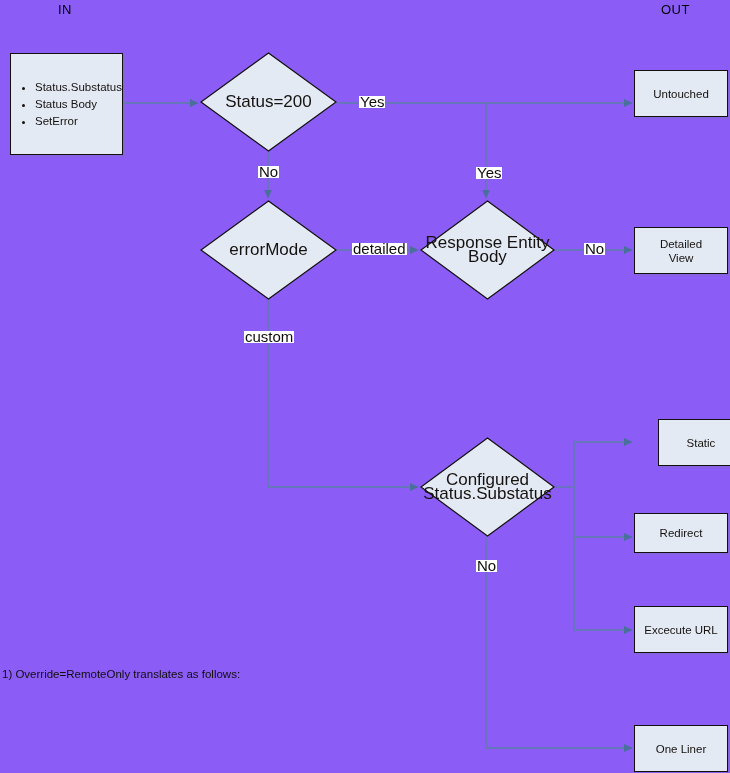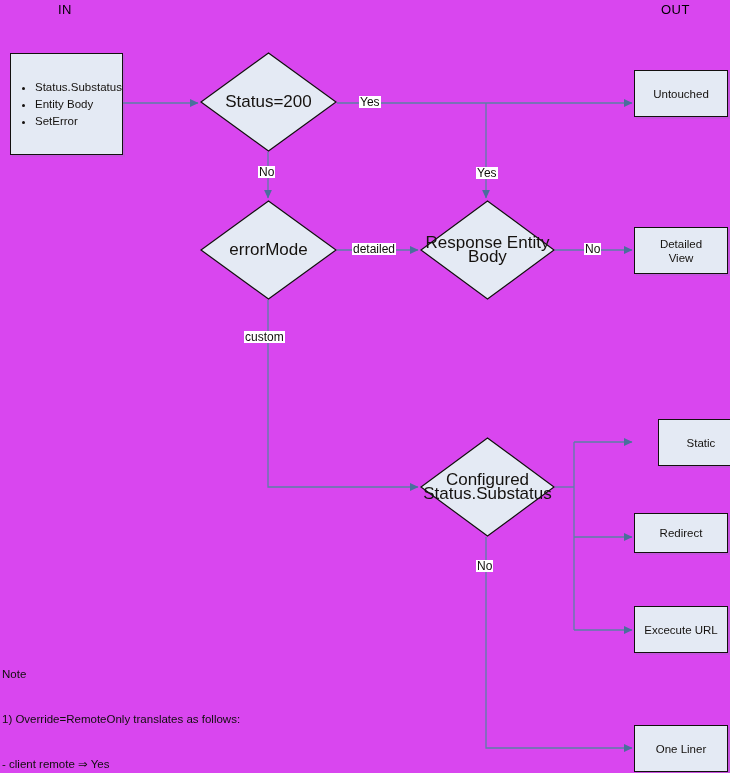--- a/index.html
+++ b/index.html
@@ -7,21 +7,21 @@
     padding: 0;
     background: #ffffff;
   }
   body {
     font-family: "Liberation Sans", sans-serif;
   }
   #canvas {
     position: relative;
     width: 730px;
     height: 773px;
-    background: #d946ef;
+    background: #8b5cf6;
     overflow: hidden;
   }
   #edges {
     position: absolute;
     left: 0;
     top: 0;
     width: 730px;
     height: 773px;
   }
   .hdr {
@@ -87,21 +87,21 @@
     align-items: center;
     justify-content: center;
     text-align: center;
     font-size: 17px;
     color: #15120f;
     line-height: 14px;
     pointer-events: none;
   }
   .edge-label {
     position: absolute;
-    font-size: 12px;
+    font-size: 15px;
     color: #100e0c;
     background: #ffffff;
     padding: 0 1px;
     white-space: nowrap;
     line-height: 12px;
   }
   .note {
     position: absolute;
     font-size: 11.5px;
     color: #100e0c;
@@ -145,21 +145,21 @@
       <path d="M486,537 L486,748 L632,748" marker-end="url(#arw)"></path>
     </g>
   </svg>
 
   <div class="hdr" style="left:58px; top:2px;">IN</div>
   <div class="hdr" style="left:661px; top:2px;">OUT</div>
 
   <div class="input-box" style="left:10px; top:53px; width:113px; height:102px;">
     <ul class="input-list">
       <li>Status.Substatus</li>
-      <li>Entity Body</li>
+      <li>Status Body</li>
       <li>SetError</li>
     </ul>
   </div>
 
   <div class="diamond" style="left:200px; top:52px; width:137px; height:100px;">
     <svg class="diamond-shape" viewBox="0 0 137 100" preserveAspectRatio="none">
       <polygon points="68.5,1 136,50 68.5,99 1,50" fill="#e4eaf4" stroke="#12100e" stroke-width="1.2"></polygon>
     </svg>
     <div class="diamond-label">Status=200</div>
   </div>
@@ -214,21 +214,19 @@
 
   <div class="edge-label" style="left:359px; top:96px;">Yes</div>
   <div class="edge-label" style="left:258px; top:166px;">No</div>
   <div class="edge-label" style="left:476px; top:167px;">Yes</div>
   <div class="edge-label" style="left:352px; top:243px;">detailed</div>
   <div class="edge-label" style="left:584px; top:243px;">No</div>
   <div class="edge-label" style="left:244px; top:331px;">custom</div>
   <div class="edge-label" style="left:476px; top:560px;">No</div>
 
   <div class="note" style="left:2px; top:637px;">
-    <div>Note</div>
     <div>1) Override=RemoteOnly translates as follows:</div>
-    <div>- client remote ⇒ Yes</div>
     
     
     
   </div>
 
 </div>
 
 </body></html>

